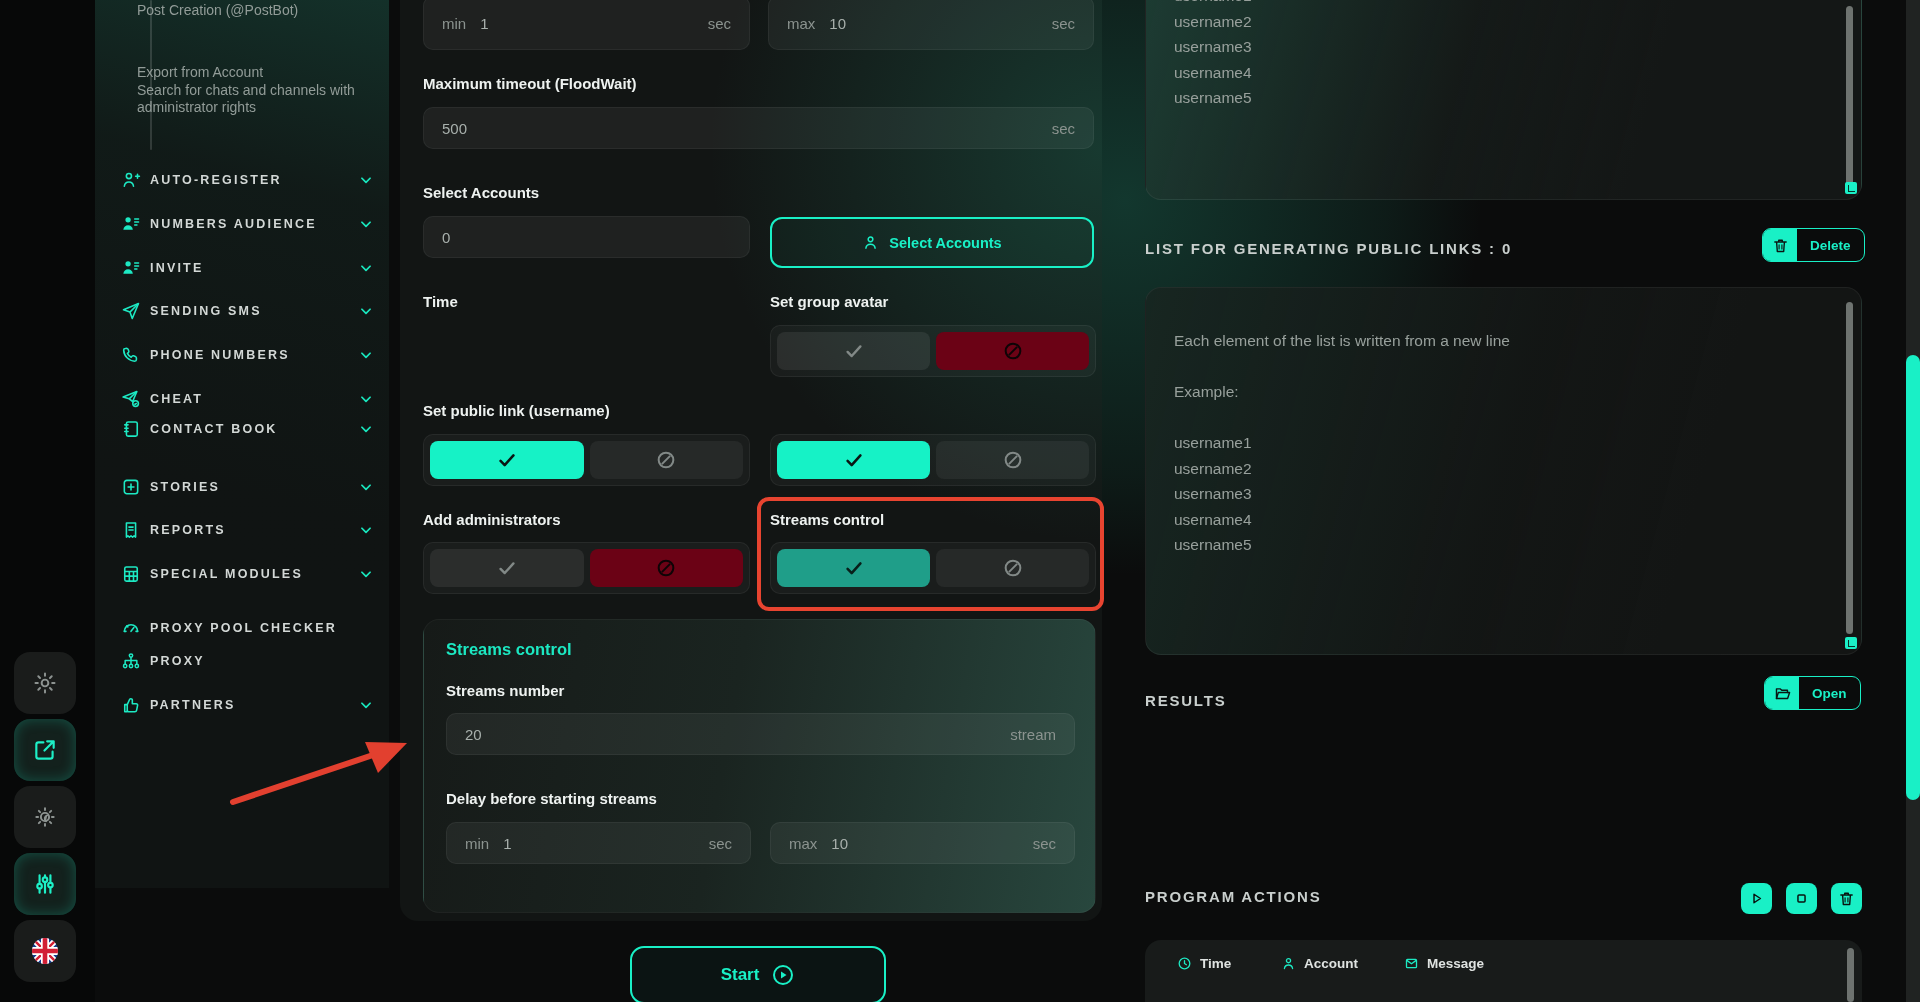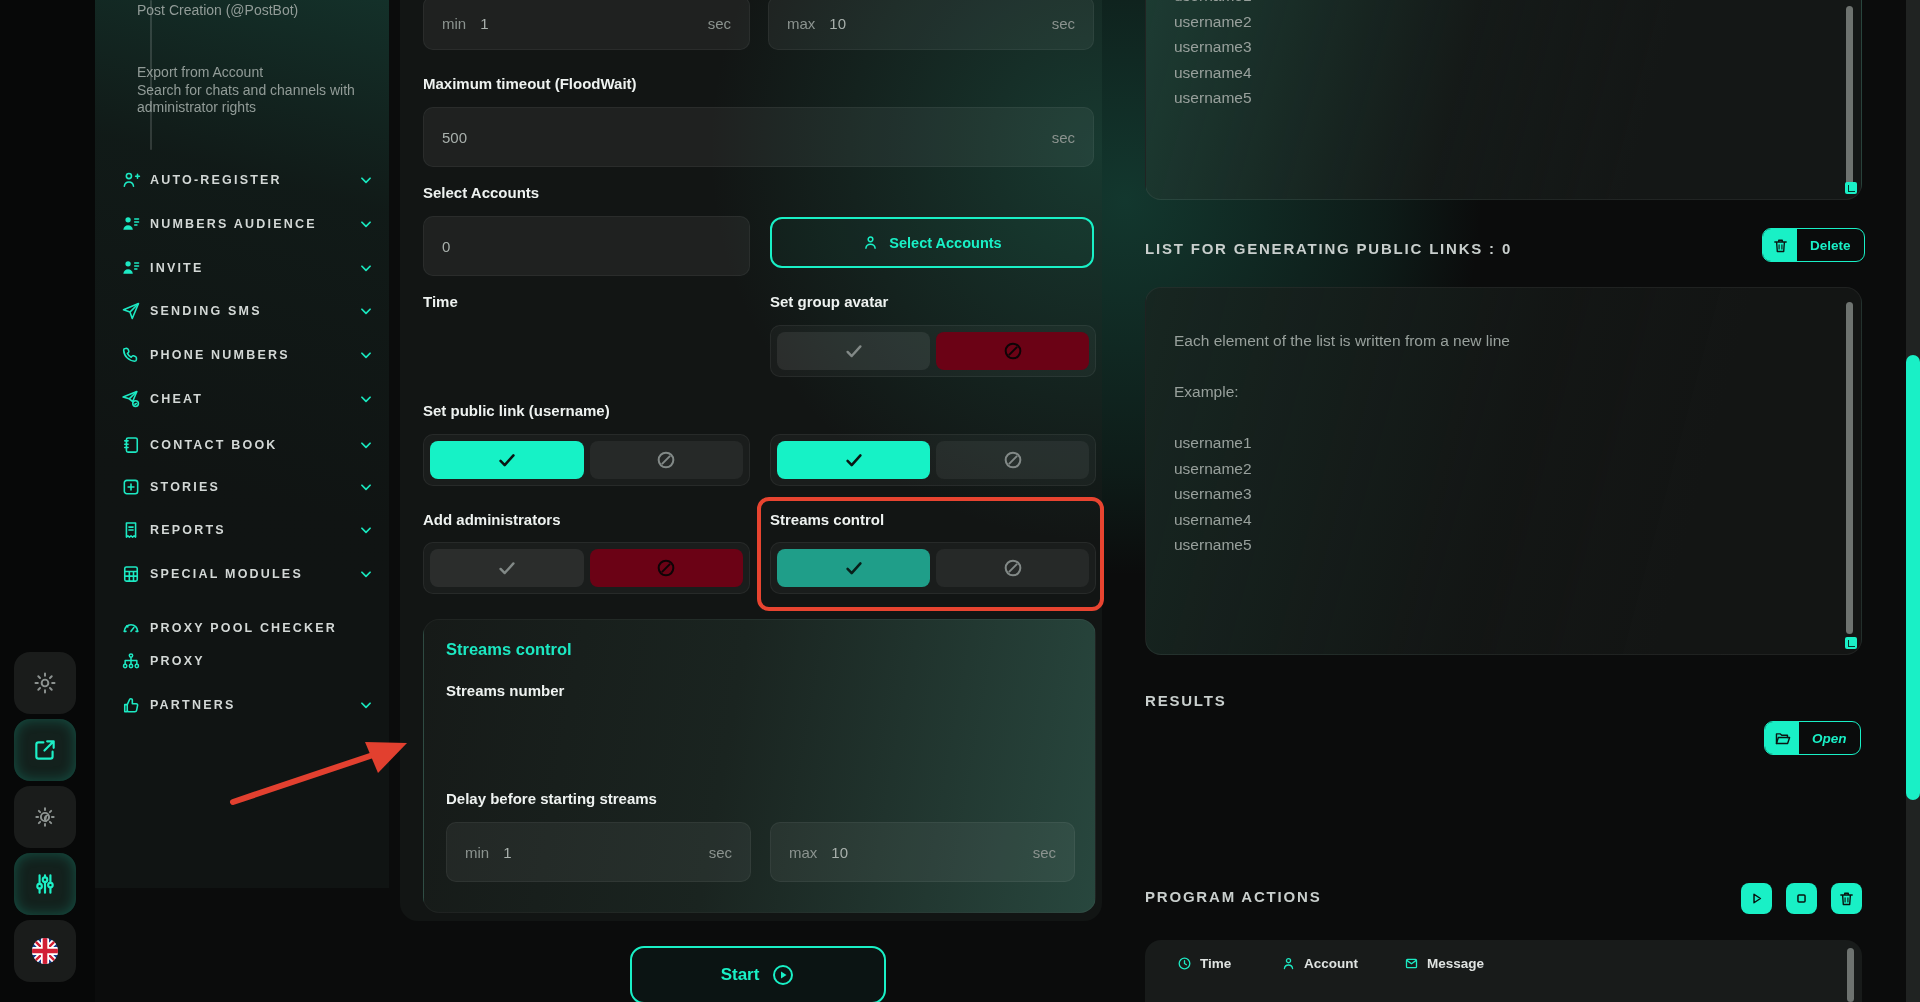--- a/index.html
+++ b/index.html
@@ -22,21 +22,21 @@
   .side-item{position:absolute;left:26px;width:252px;height:26px;display:flex;align-items:center;gap:9px;cursor:pointer;}
   .side-item .ic{color:#1de9c3;display:flex;align-items:center;}
   .side-item .tx{color:#d3d8d6;font-size:12.5px;font-weight:bold;letter-spacing:2.2px;white-space:nowrap;}
   .side-item .chev{margin-left:auto;color:#19e6bd;display:flex;align-items:center;}
   
   .form-card{position:absolute;left:400px;top:-20px;width:702px;height:941px;border-radius:18px;
              background:radial-gradient(560px 560px at 100% 18%,rgba(32,112,90,.40),transparent 70%),#121514;}
   .lbl{position:absolute;color:#eef2f0;font-size:15px;font-weight:bold;}
   .inp{position:absolute;display:flex;align-items:center;gap:14px;padding:0 18px;box-sizing:border-box;
        background:rgba(255,255,255,.055);border:1px solid rgba(255,255,255,.05);border-radius:10px;
-       height:60px;font-size:15px;color:#a8b0ac;cursor:text;}
+       height:42px;font-size:15px;color:#a8b0ac;cursor:text;}
   .inp .pre{color:#8b938f;}
   .inp .sfx{margin-left:auto;color:#8b938f;}
   .sel{cursor:pointer;}
   .sel .chv{margin-left:auto;color:#9aa19e;display:flex;}
   .toggle{position:absolute;display:flex;gap:6px;padding:6px;box-sizing:border-box;height:52px;
           background:rgba(255,255,255,.035);border:1px solid rgba(255,255,255,.06);border-radius:10px;cursor:pointer;}
   .seg{flex:1;border-radius:8px;display:flex;align-items:center;justify-content:center;}
   .seg.neutral{background:rgba(255,255,255,.075);color:#828987;}
   .seg.ghost{background:rgba(255,255,255,.055);color:#828987;}
   .seg.on-bright{background:#16f2c6;color:#0a1613;}
@@ -228,21 +228,21 @@
             <path d="M16 17.6l1.1 1.1 1.9-2" stroke-width="1.6"></path>
           </svg>
         </span>
       <span class="tx">CHEAT</span>
       <span class="chev">
           <svg width="14" height="14" viewBox="0 0 24 24" fill="none" stroke="currentColor" stroke-width="3" stroke-linecap="round" stroke-linejoin="round">
             <path d="M5 9l7 7 7-7"></path>
           </svg>
         </span>
     </div>
-    <div class="side-item" style="top:432px;text-align:center;">
+    <div class="side-item" style="top:416px;text-align:center;">
       <span class="ic">
           <svg width="20" height="20" viewBox="0 0 24 24" fill="none" stroke="currentColor" stroke-width="1.9" stroke-linecap="round" stroke-linejoin="round">
             <rect x="6.5" y="3.5" width="13" height="17" rx="2"></rect>
             <path d="M4.5 7h4M4.5 11h4M4.5 15h4"></path>
           </svg>
         </span>
       <span class="tx">CONTACT BOOK</span>
       <span class="chev">
           <svg width="14" height="14" viewBox="0 0 24 24" fill="none" stroke="currentColor" stroke-width="3" stroke-linecap="round" stroke-linejoin="round">
             <path d="M5 9l7 7 7-7"></path>
@@ -432,20 +432,24 @@
           <svg width="22" height="22" viewBox="0 0 24 24" fill="none" stroke="currentColor" stroke-width="2.2">
             <circle cx="12" cy="12" r="8"></circle>
             <path d="M7.5 16.5l9-9"></path>
           </svg>
         </div>
     </div>
 
     <section class="panel">
       <div class="panel-title">Streams control</div>
       <div class="lbl" style="left:22px;top:62px;">Streams number</div>
+      <div class="inp" style="left:22px;top:93px;width:629px;">
+        <span>20</span>
+        <span class="sfx">stream</span>
+      </div>
       <div class="lbl" style="left:22px;top:170px;">Delay before starting streams</div>
       <div class="inp" style="left:22px;top:202px;width:305px;">
         <span class="pre">min</span>
         <span>1</span>
         <span class="sfx">sec</span>
       </div>
       <div class="inp" style="left:346px;top:202px;width:305px;">
         <span class="pre">max</span>
         <span>10</span>
         <span class="sfx">sec</span>
@@ -502,21 +506,21 @@
       <div class="ln">username2</div>
       <div class="ln">username3</div>
       <div class="ln">username4</div>
       <div class="ln">username5</div>
     </div>
     <div class="vscroll" style="top:14px;height:332px;"></div>
     <div class="rz"></div>
   </div>
 
   <div class="rhead" style="top:692px;">RESULTS</div>
-  <div class="pill-btn" style="left:1764px;top:721px;font-style:italic;">
+  <div class="pill-btn" style="left:1764px;top:676px;">
     <span class="ibox">
         <svg width="17" height="17" viewBox="0 0 24 24" fill="none" stroke="currentColor" stroke-width="2" stroke-linecap="round" stroke-linejoin="round">
           <path d="M3.5 19V5.5h5.5l2 2h8v3"></path>
           <path d="M3.5 19l2.6-8.5H22L19.2 19z"></path>
         </svg>
       </span>
     <span class="txt">Open</span>
   </div>
 
   <div class="rhead" style="top:888px;">PROGRAM ACTIONS</div>

